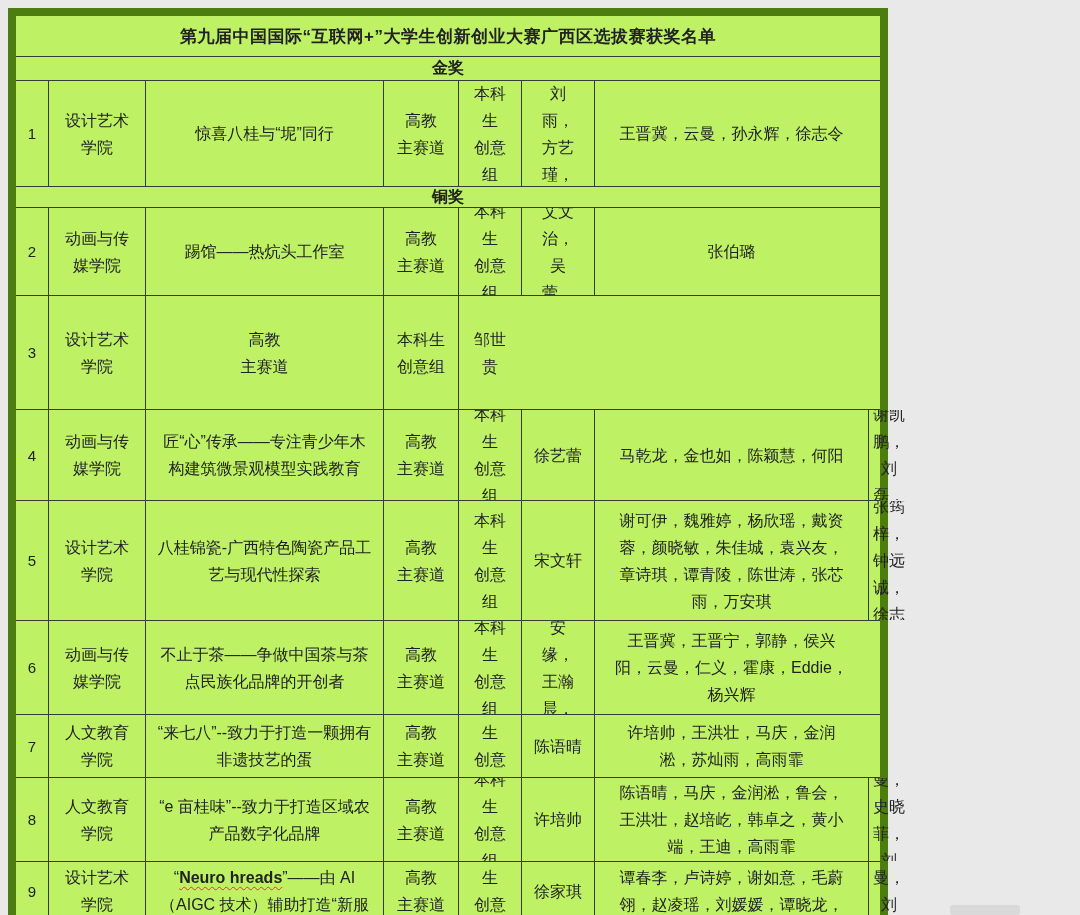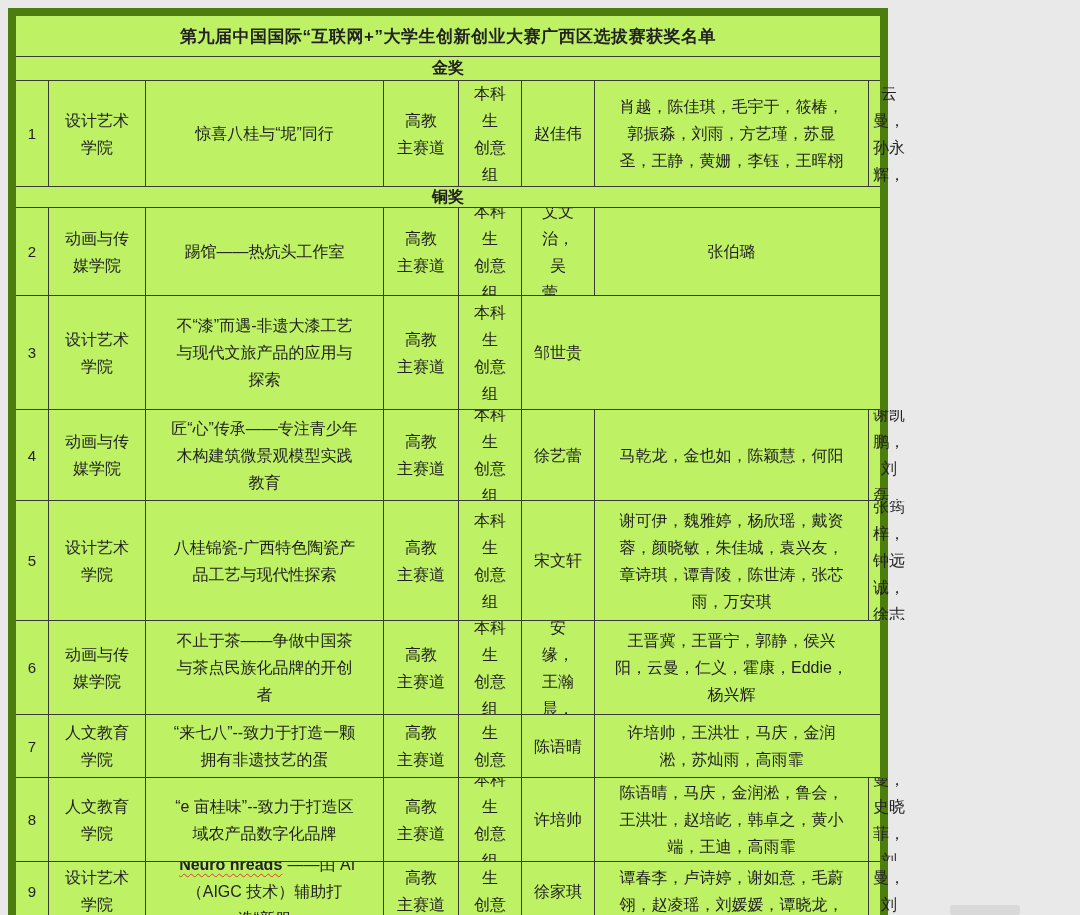--- a/index.html
+++ b/index.html
@@ -34,21 +34,21 @@
     display:flex;align-items:center;justify-content:center;
     text-align:center;
     padding:2px 10px;
     font-size:16px;line-height:27px;font-weight:500;
     overflow:hidden;
   }
   .trow .cell + .cell{border-left:1px solid #3a3a3a;}
   .pre{white-space:pre-line;}
   .seq{font-size:15px;padding:2px 2px;}
   .college{padding:2px 14px;}
-  .proj{padding:2px 23px;}
+  .proj{padding:2px 10px;}
   .mem{padding:2px 20px;}
   .adv{padding:2px 20px;}
   .r1{height:105px;}
   .r2{height:87px;}
   .r3{height:113px;}
   .r4{height:90px;}
   .r5{height:119px;}
   .r6{height:93px;}
   .r7{height:62px;}
   .r8{height:83px;}
@@ -77,21 +77,20 @@
 
   <div class="trow r1">
     <div class="cell seq">1</div>
     <div class="cell pre college">设计艺术
 学院</div>
     <div class="cell proj">惊喜八桂与“坭”同行</div>
     <div class="cell pre">高教
 主赛道</div>
     <div class="cell pre">本科生
 创意组</div>
-    <div class="cell">赵佳伟</div>
     <div class="cell mem">肖越，陈佳琪，毛宇于，筱椿，郭振淼，刘雨，方艺瑾，苏显圣，王静，黄姗，李钰，王晖栩</div>
     <div class="cell adv">王晋冀，云曼，孙永辉，徐志令</div>
   </div>
 
   <div class="fullrow sec sec-bronze">铜奖</div>
 
   <div class="trow r2">
     <div class="cell seq">2</div>
     <div class="cell pre college">动画与传
 媒学院</div>
@@ -101,21 +100,20 @@
     <div class="cell pre">本科生
 创意组</div>
     <div class="cell mem">丁源凡，艾文治，吴蕾，吴广帅</div>
     <div class="cell">张伯璐</div>
   </div>
 
   <div class="trow r3">
     <div class="cell seq">3</div>
     <div class="cell pre college">设计艺术
 学院</div>
-    <div class="cell proj">不“漆”而遇-非遗大漆工艺与现代文旅产品的应用与探索</div>
     <div class="cell pre">高教
 主赛道</div>
     <div class="cell pre">本科生
 创意组</div>
     <div class="cell">邹世贵</div>
   </div>
 
   <div class="trow r4">
     <div class="cell seq">4</div>
     <div class="cell pre college">动画与传

